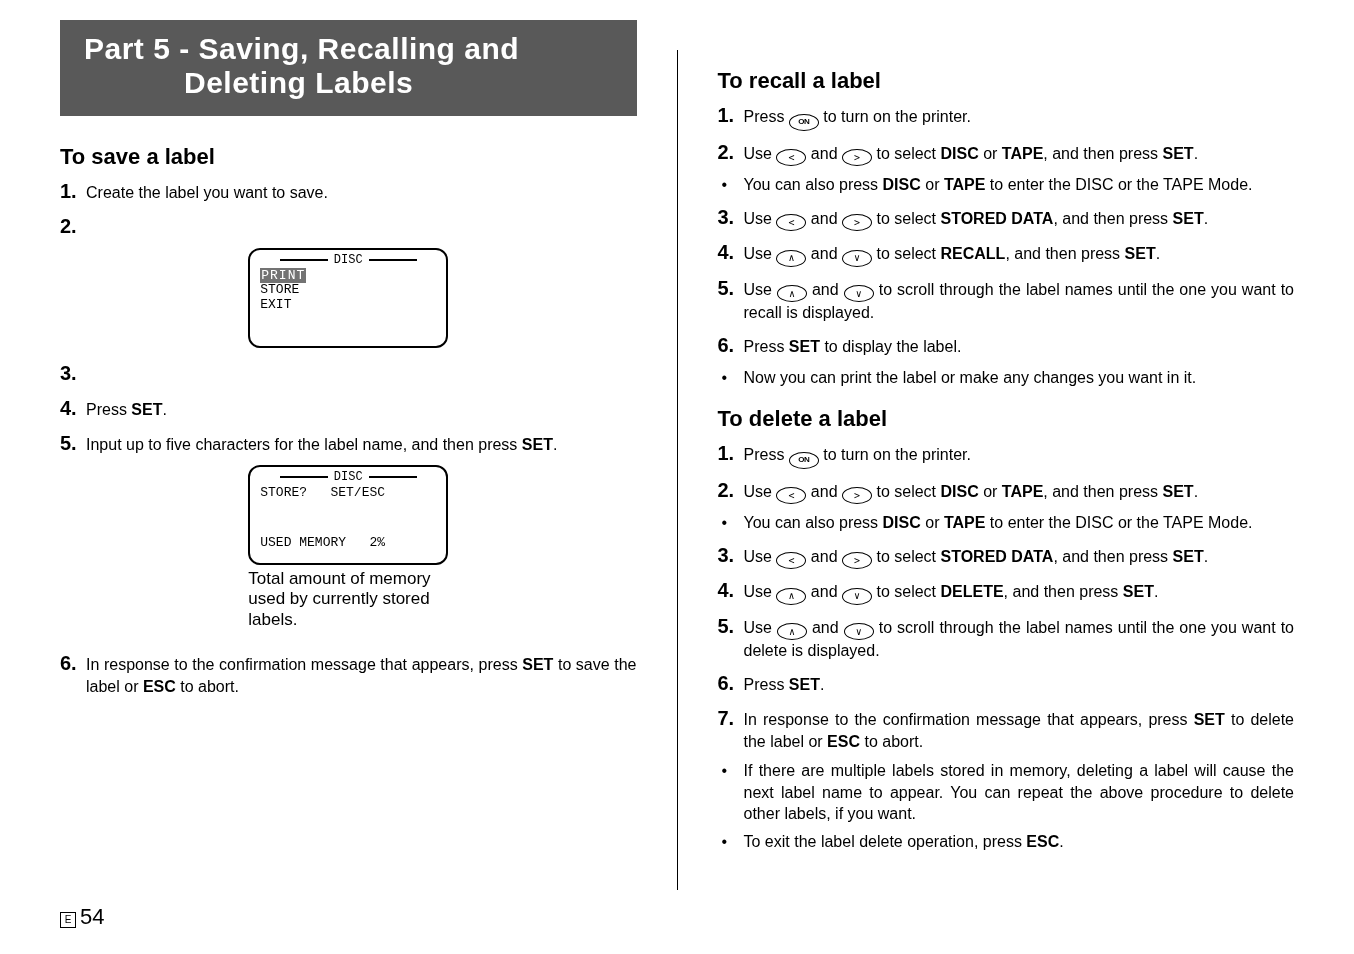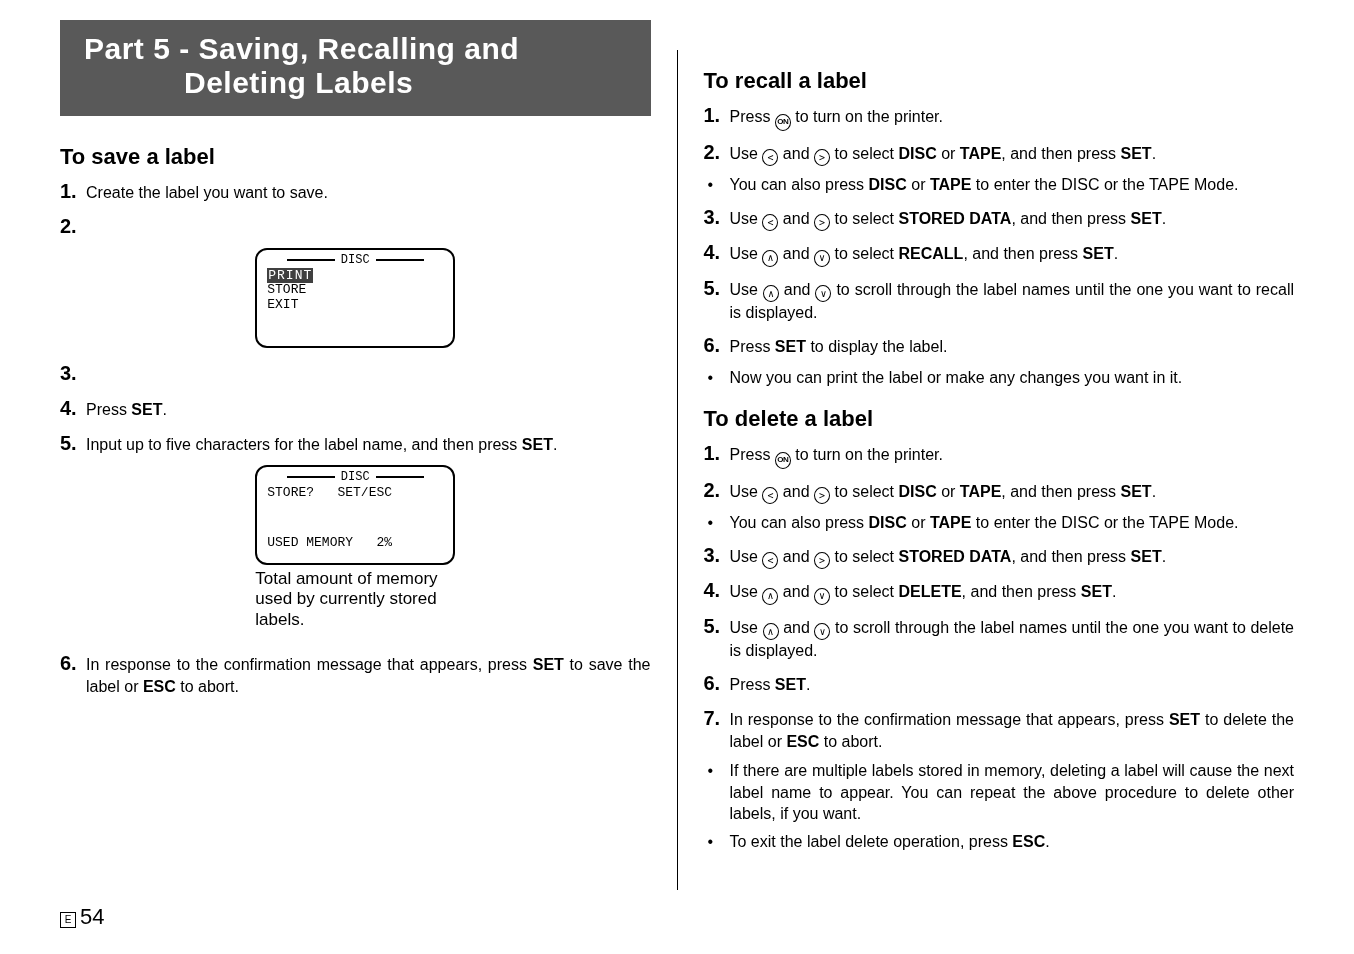--- a/index.html
+++ b/index.html
@@ -6,21 +6,21 @@
   body {
     font-family: Arial, Helvetica, sans-serif;
     background: #fff;
     width: 1354px;
     height: 954px;
     padding: 40px 60px 20px 60px;
     position: relative;
   }
   .page {
     display: flex;
-    gap: 26px;
+    gap: 40px;
   }
   .col {
     flex: 1;
     min-width: 0;
   }
   .divider {
     width: 1px;
     background: #000;
     height: 840px;
     margin-top: 10px;
@@ -81,21 +81,21 @@
     flex: 1;
     text-align: justify;
   }
   strong { font-weight: bold; }
   .icon {
     display: inline-flex;
     align-items: center;
     justify-content: center;
     border: 1.5px solid #000;
     border-radius: 50%;
-    width: 16px;
+    width: 30px;
     height: 17px;
     font-size: 10px;
     vertical-align: -2px;
     line-height: 1;
     font-family: monospace;
   }
   .icon.on {
     font-family: Arial, sans-serif;
     font-size: 8px;
     font-weight: bold;
@@ -125,21 +125,21 @@
   .lcd .hdr::before, .lcd .hdr::after {
     content: "";
     display: inline-block;
     width: 48px;
     border-top: 2px solid #000;
     vertical-align: middle;
     margin: 0 6px;
   }
   .lcd .row { white-space: pre; }
   .lcd .hi {
-    background: #404040;
+    background: #737373;
     color: #fff;
     padding: 0 1px;
     letter-spacing: 1px;
   }
   .lcd-note {
     font-size: 17px;
     width: 200px;
     margin-top: 4px;
     line-height: 1.2;
   }

